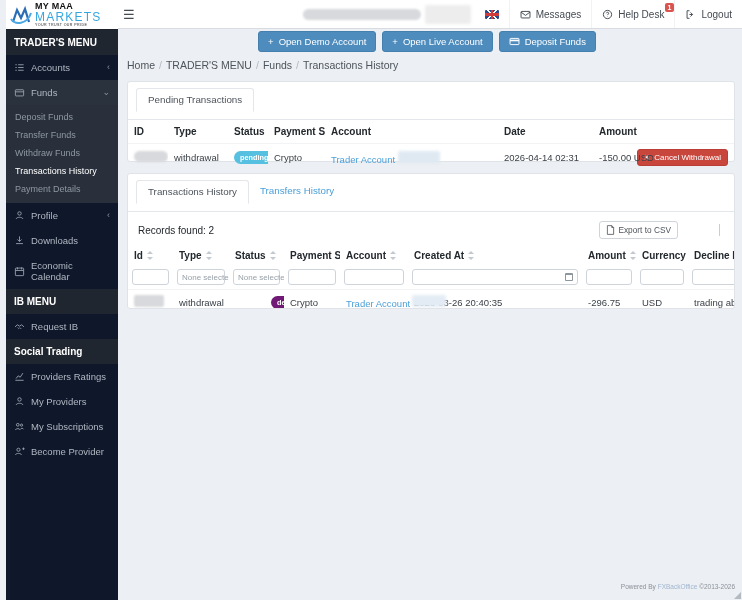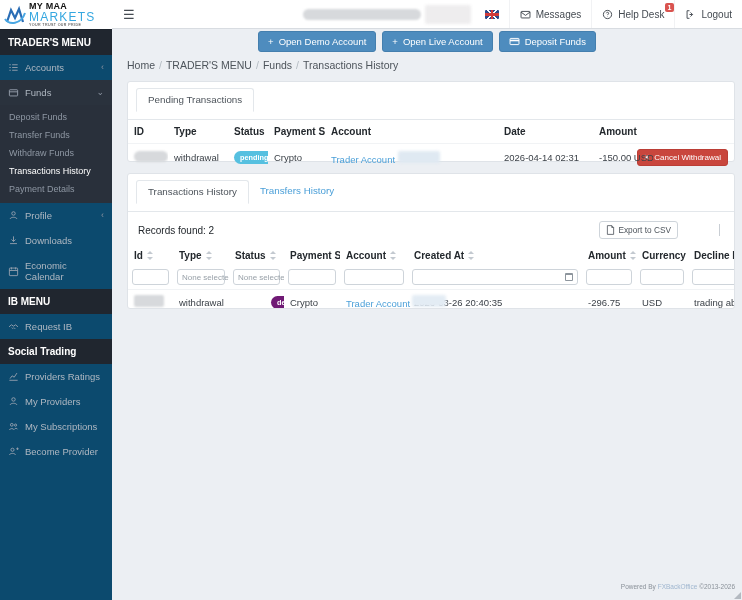--- a/index.html
+++ b/index.html
@@ -3,21 +3,21 @@
 <meta charset="utf-8">
 <style>
   * { box-sizing: border-box; }
   html,body { margin:0; padding:0; }
   body {
     width:742px; height:600px; overflow:hidden; position:relative;
     font-family:"Liberation Sans","DejaVu Sans",sans-serif;
     background:#eceff3; font-size:10px; color:#333;
   }
   
-  .sidebar { position:absolute; left:0; top:0; width:112px; height:600px; background:#0c4a6e; z-index:20; }
+  .sidebar { position:absolute; left:6px; top:0; width:112px; height:600px; background:#0f172a; z-index:20; }
   .logo { height:30px; background:#fff; display:flex; align-items:center; padding:2px 3px; gap:2px; border-bottom:1px solid #1d232c; }
   .logo-text { line-height:1; }
   .logo-line1 { font-size:9px; font-weight:bold; color:#111; letter-spacing:.3px; }
   .logo-line2 { font-size:12px; font-weight:normal; color:#35a7e0; letter-spacing:1.2px; }
   .logo-tag  { font-size:3.6px; color:#222; letter-spacing:.4px; margin-top:1px; }
   .side-header { background:#20262f; color:#fff; font-weight:bold; font-size:10px; padding:7px 8px; }
   .side-item { display:flex; align-items:center; gap:6px; padding:7px 8px; font-size:9.5px; color:#b0b8c2; cursor:pointer; }
   .side-item svg { flex:0 0 auto; }
   .side-item .chev { margin-left:auto; font-size:9px; color:#8a93a0; line-height:1; }
   .side-sub { background:#29303b; padding:3px 0 5px; }

